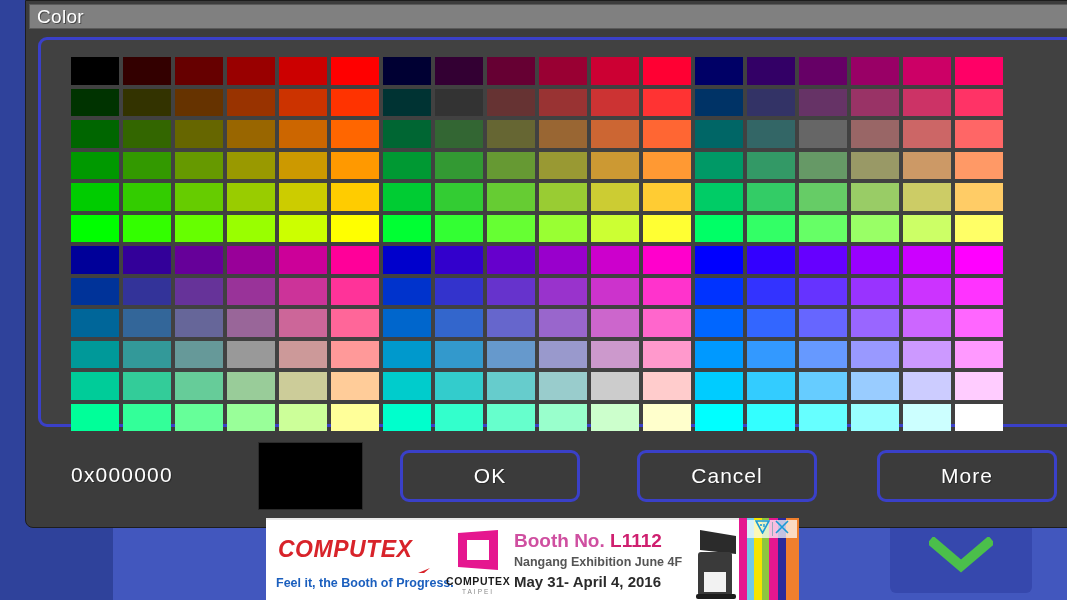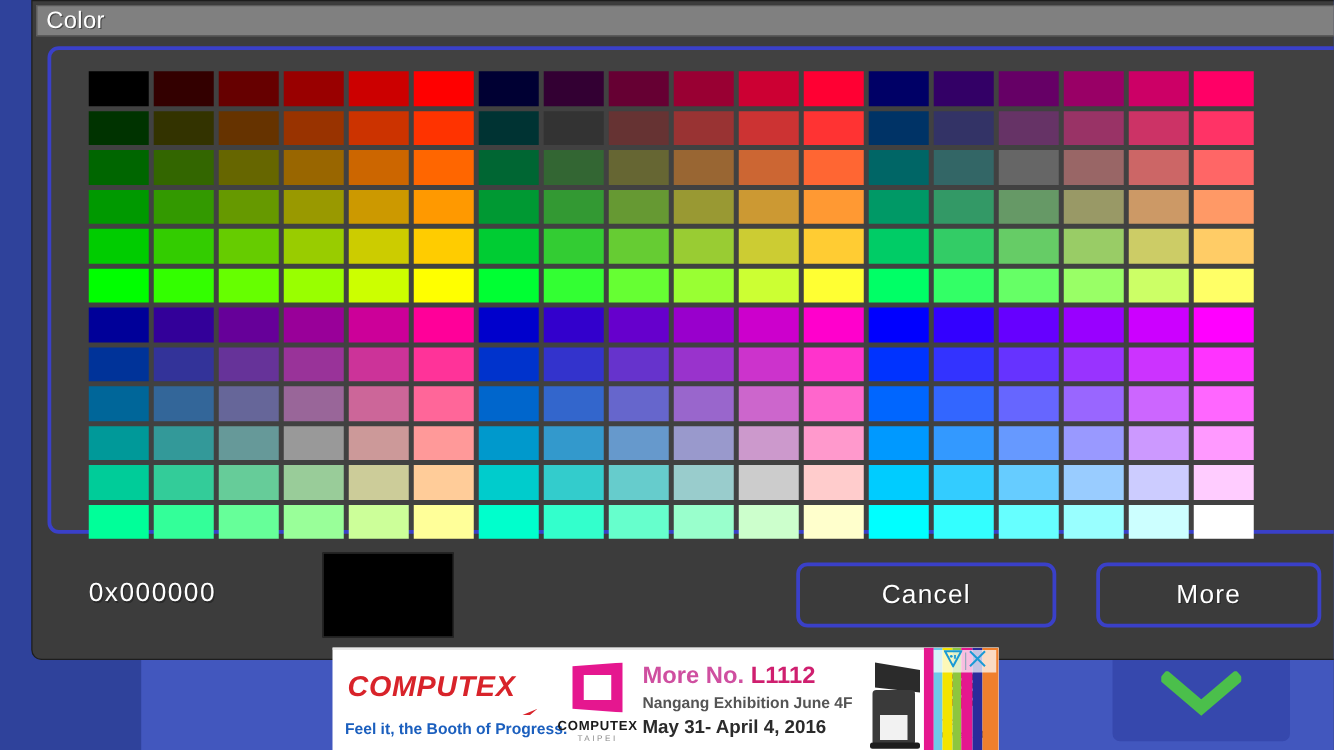--- a/index.html
+++ b/index.html
@@ -79,21 +79,21 @@
     position:absolute; top:449px; height:52px;
     background:#3b3b3b;
     border:3px solid #3a40c8;
     border-radius:9px;
     color:#ffffff; font-size:21px;
     display:flex; align-items:center; justify-content:center;
     letter-spacing:1px;
     text-shadow: 1px 1px 0 #2a2a2a;
   }
   #ok-button     { left:374px; width:180px; }
-  #cancel-button { left:611px; width:208px; }
+  #cancel-button { left:611px; width:180px; }
   #more-button   { left:851px; width:180px; }
 
   
   #ad-banner {
     position:absolute; left:266px; top:518px; width:533px; height:82px;
     background:#ffffff; overflow:hidden;
   }
   .ad-rule-top { position:absolute; left:0; top:0; width:100%; height:2px; background:#e8e8e8; }
   #posiflex-logo {
     position:absolute; left:12px; top:18px;
@@ -399,20 +399,21 @@
         <div class="swatch" style="background: rgb(102, 255, 255);"></div>
         <div class="swatch" style="background: rgb(153, 255, 255);"></div>
         <div class="swatch" style="background: rgb(204, 255, 255);"></div>
         <div class="swatch" style="background: rgb(255, 255, 255);"></div>
       </div>
   </div>
 
   <div id="hex-label">0x000000</div>
   <div id="preview-swatch" style="background: rgb(0, 0, 0);"></div>
 
+  <div class="dlg-btn" id="ok-button">OK</div>
   <div class="dlg-btn" id="cancel-button">Cancel</div>
   <div class="dlg-btn" id="more-button">More</div>
 </div>
 
 <div id="ad-banner">
   <div class="ad-rule-top"></div>
 
   <div id="posiflex-logo">COMPUTEX</div>
   <span id="posiflex-swoosh">
     <svg width="152" height="7" viewBox="0 0 152 7">
@@ -424,21 +425,21 @@
   <span id="computex-mark">
     <svg width="44" height="40" viewBox="0 0 44 40">
       <path d="M2 3 L42 0 L42 40 L2 37 Z" fill="#e5178f"></path>
       <rect x="11" y="10" width="22" height="20" fill="#ffffff"></rect>
     </svg>
   </span>
   <div id="computex-word">COMPUTEX</div>
   <div id="computex-sub">TAIPEI</div>
 
   <div id="booth-line">
-    <span>More No. </span><span class="booth-no">L1112</span>
+    <span>Booth No. </span><span class="booth-no">L1112</span>
   </div>
   <div id="hall-line">Nangang Exhibition June 4F</div>
   <div id="date-line">May 31- April 4, 2016</div>
 
   <span id="kiosk-image">
     <svg width="58" height="72" viewBox="0 0 58 72">
       <path d="M14 2 L50 8 L50 26 L14 22 Z" fill="#2b2b2b"></path>
       <rect x="12" y="24" width="34" height="44" rx="3" fill="#3a3a3a"></rect>
       <rect x="18" y="44" width="22" height="20" fill="#f2f2f2"></rect>
       <rect x="10" y="66" width="40" height="5" rx="2" fill="#1d1d1d"></rect>

